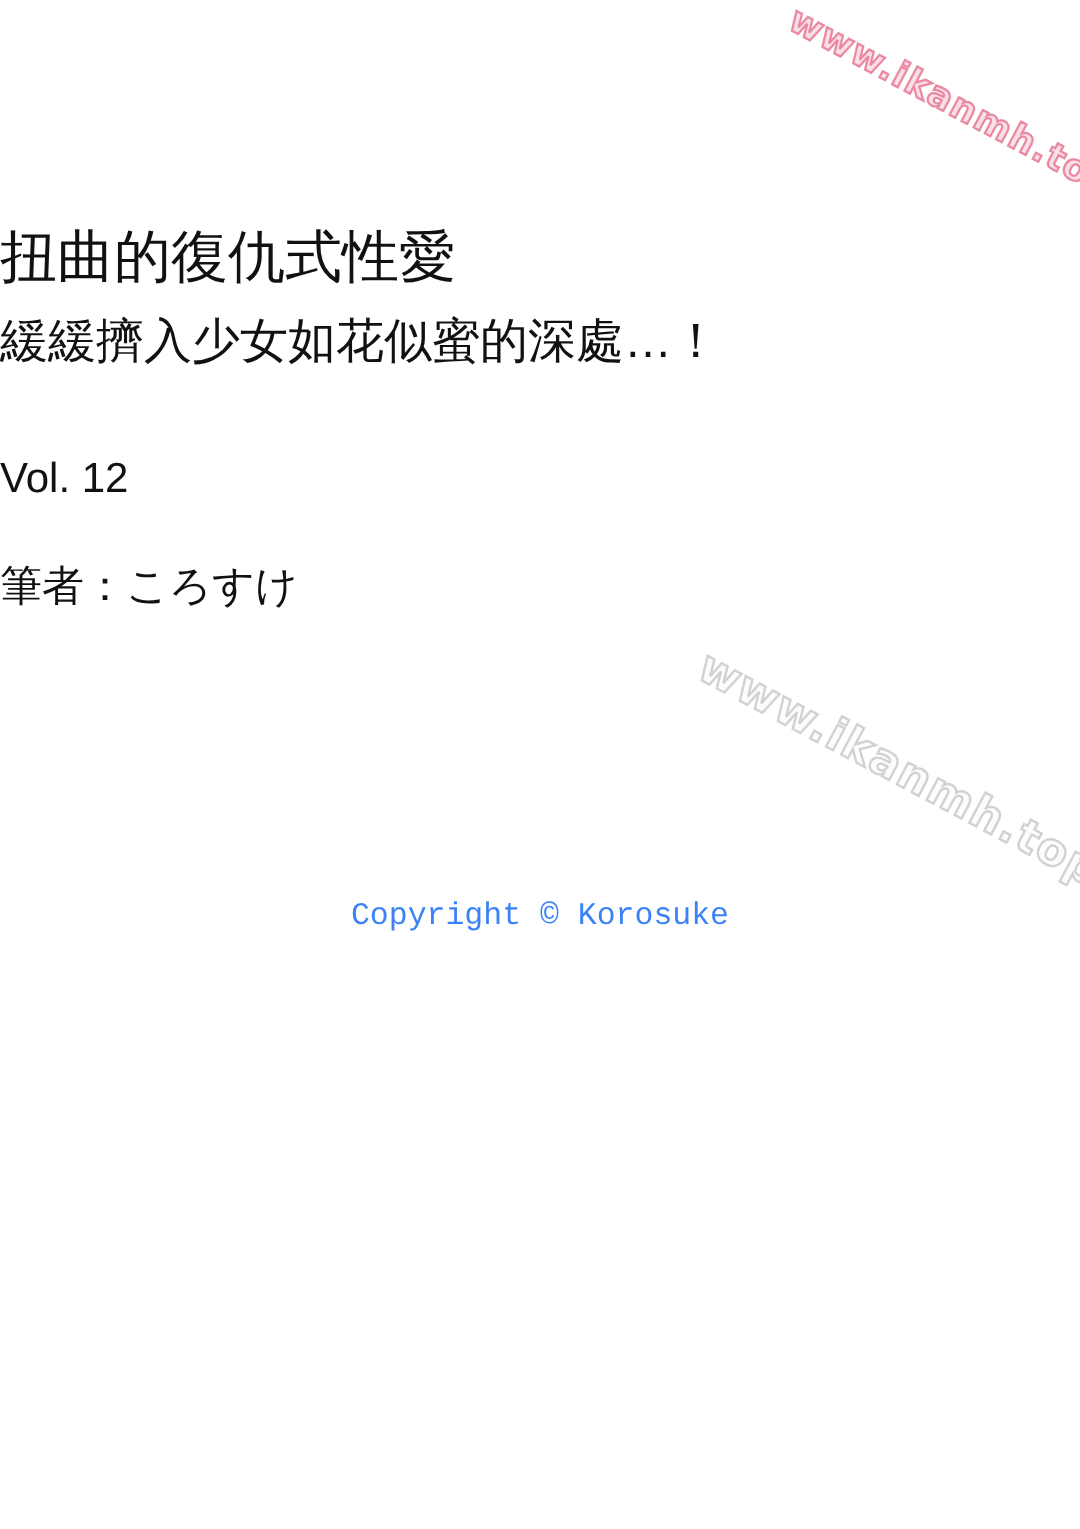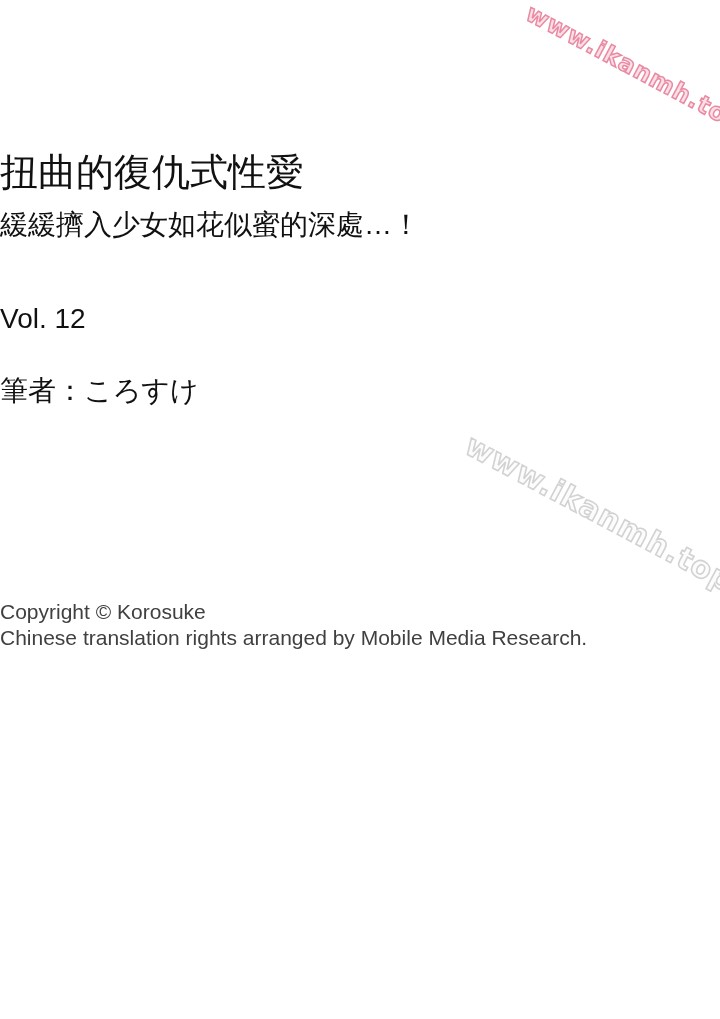--- a/index.html
+++ b/index.html
@@ -25,41 +25,43 @@
     white-space: nowrap;
   }
   .title {
     top: 151px;
     font-size: 38px;
     letter-spacing: 0px;
     line-height: 1.15;
   }
   .subtitle {
     top: 209px;
-    font-size: 28px;
+    font-size: 32px;
     line-height: 1.15;
   }
   .volume {
     top: 305px;
     font-size: 28px;
     line-height: 1.0;
   }
   .author {
     top: 375px;
     font-size: 28px;
     line-height: 1.15;
   }
   .copyright-block {
     position: absolute;
     top: 599px;
     left: 0;
     right: 0;
+    text-align: center;
     font-size: 21px;
     line-height: 26px;
-    color: #404040;
+    color: #3b82f6;
+    font-family: Liberation Mono, monospace;
   }
   .watermark {
     position: absolute;
     font-family: "DejaVu Sans", sans-serif;
     font-weight: bold;
     white-space: nowrap;
     text-align: center;
     letter-spacing: 1px;
     pointer-events: none;
   }
@@ -98,16 +100,15 @@
   <div class="centered-line volume">Vol. 12</div>
 
   <div class="centered-line author">筆者：ころすけ</div>
 
   <div class="watermark watermark-top-right">www.ikanmh.top</div>
 
   <div class="watermark watermark-middle">www.ikanmh.top</div>
 
   <div class="copyright-block">
     <div>Copyright © Korosuke</div>
-    <div>Chinese translation rights arranged by Mobile Media Research.</div>
   </div>
 
 </div>
 
 </body></html>

